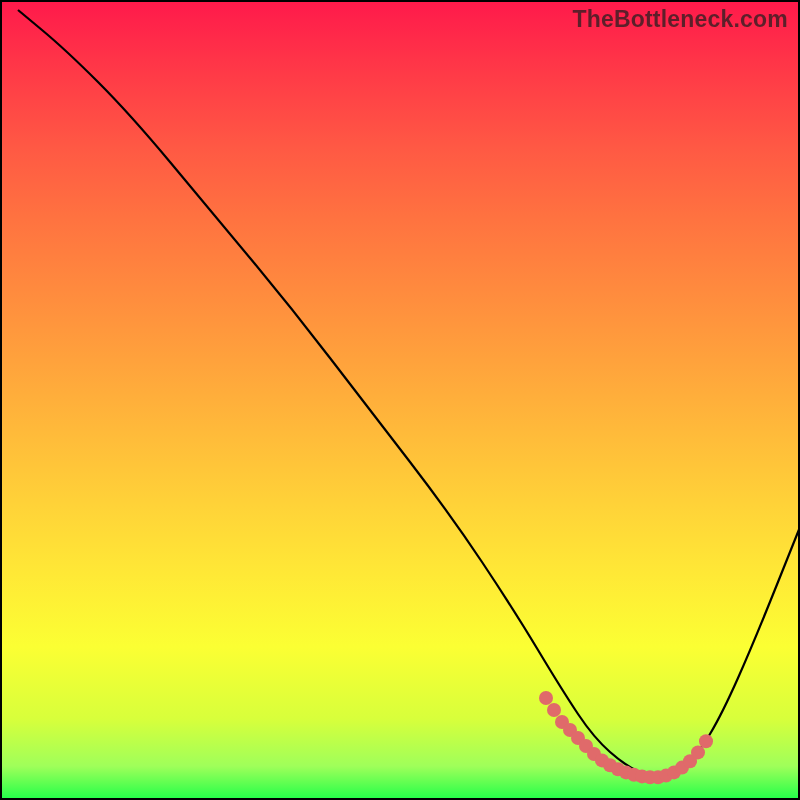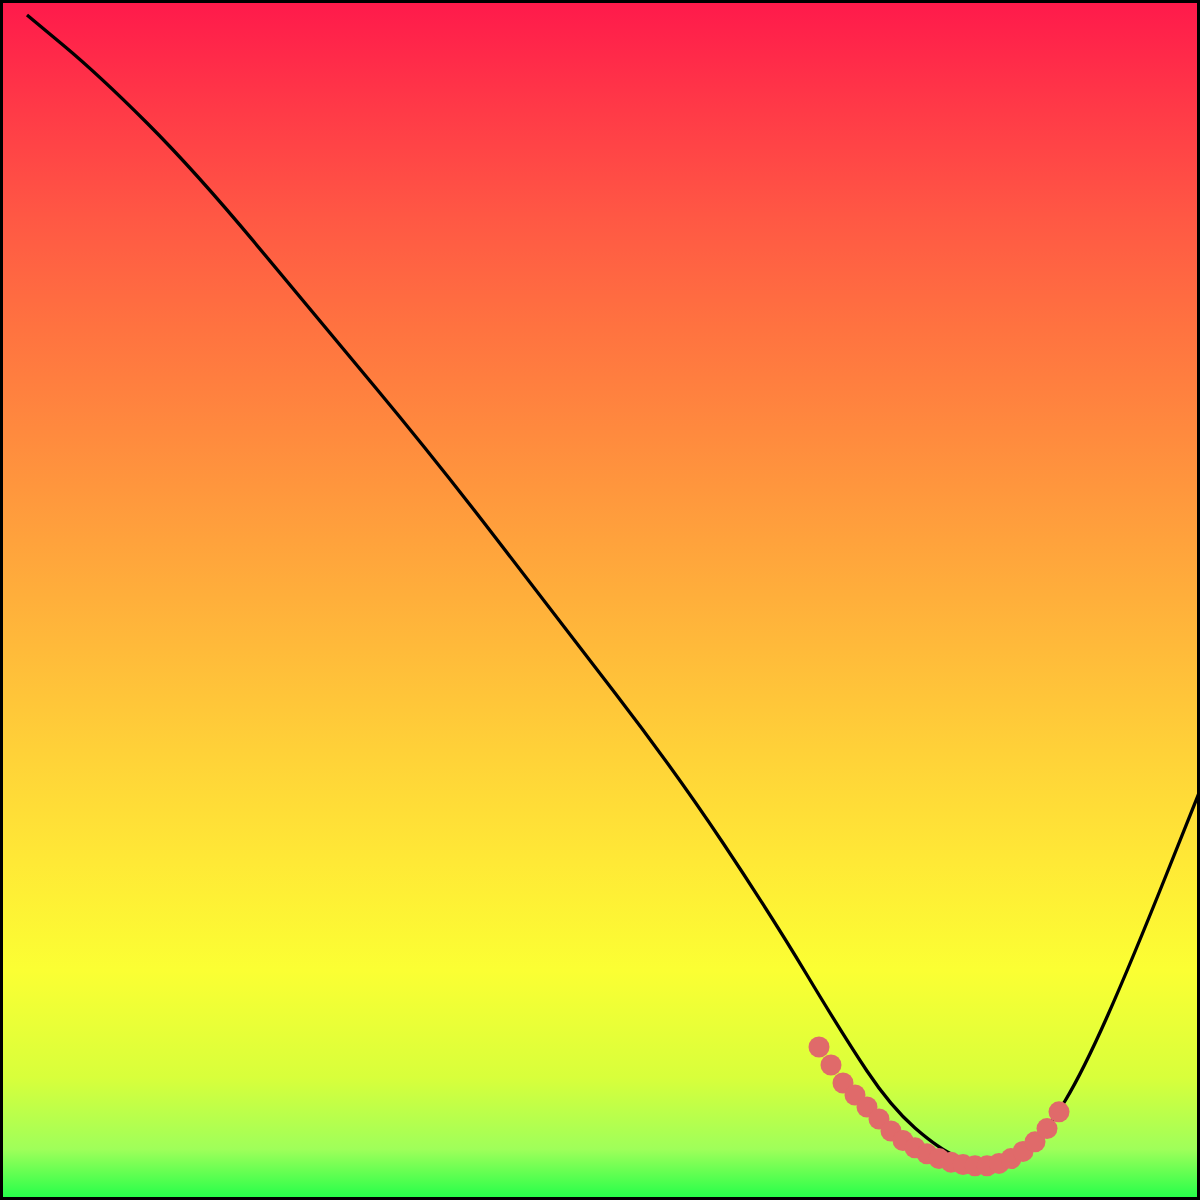--- a/index.html
+++ b/index.html
@@ -47,20 +47,21 @@
     left: 0;
     top: 0;
     width: 800px;
     height: 800px;
   }
 </style>
 </head>
 <body>
 
 <div class="frame">
+  <div class="watermark">TheBottleneck.com</div>
 
   <svg class="curve" viewBox="0 0 800 800" preserveAspectRatio="none">
     <path d="M 16,8 Q 16,8 40,28 Q 64,48 96,80 Q 128,112 168,160 Q 208,208 248,256 Q 288,304 328,356 Q 368,408 408,460 Q 448.00000000000006,512 480,560 Q 512,608 536,648 Q 560,688 576,712 Q 592,736 608,750 Q 624,764 636,769.2 Q 648,774.4 660,773.5999999999999 Q 672,772.8 684,762.4 Q 696,752 708,732 Q 720,712 736,676 Q 752,640 776,580 T 800,520" fill="none" stroke="#000" stroke-width="2.2" id="main-curve"></path>
     <g id="dots">
         <circle cx="544" cy="696" r="7" fill="#e06a6a"></circle>
         <circle cx="552" cy="708" r="7" fill="#e06a6a"></circle>
         <circle cx="560" cy="720" r="7" fill="#e06a6a"></circle>
         <circle cx="568" cy="728" r="7" fill="#e06a6a"></circle>
         <circle cx="576" cy="736" r="7" fill="#e06a6a"></circle>
         <circle cx="584" cy="744" r="7" fill="#e06a6a"></circle>

